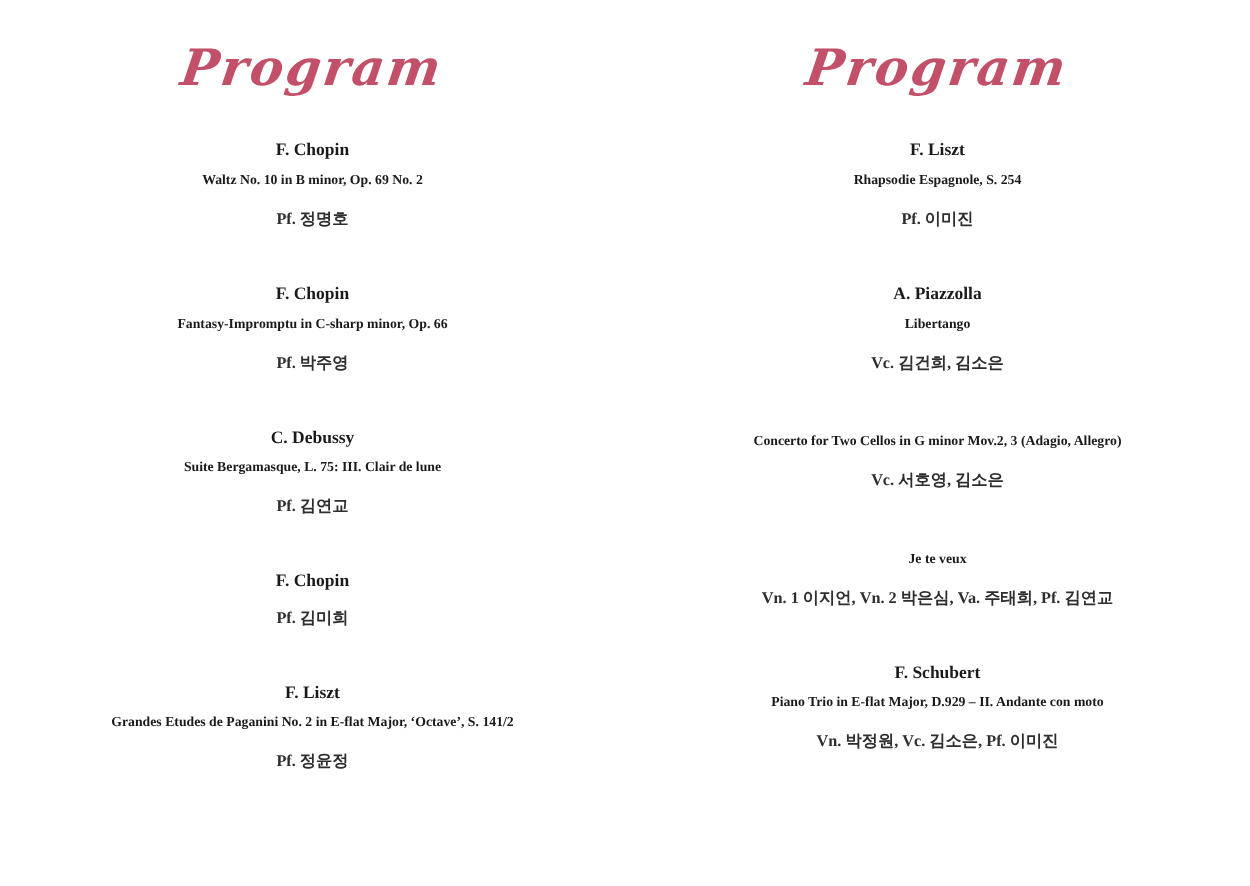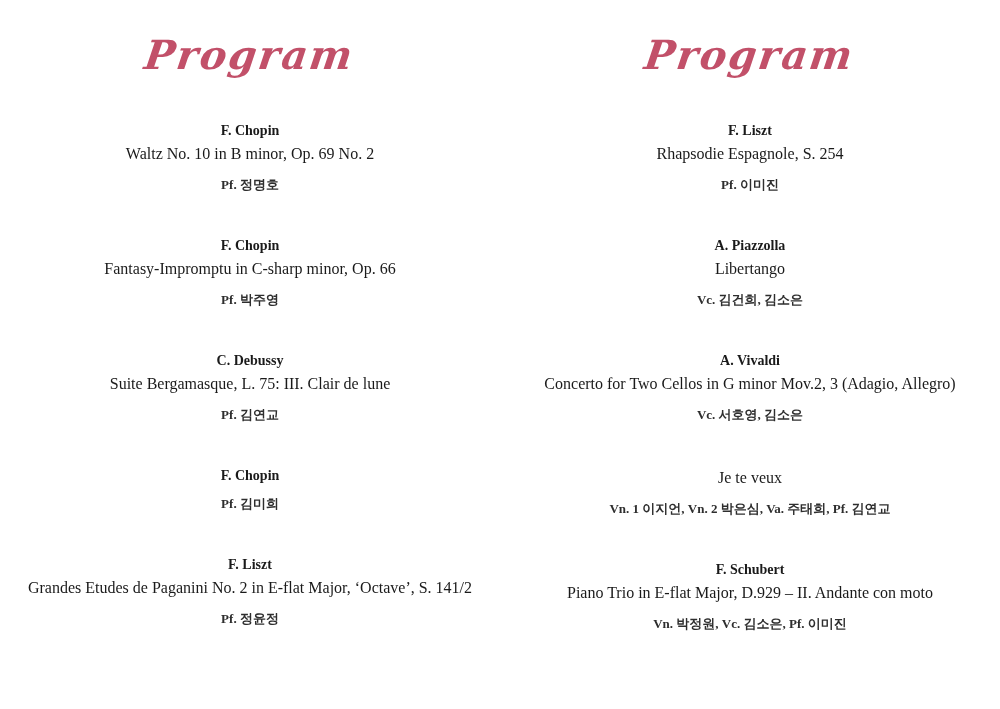--- a/index.html
+++ b/index.html
@@ -12,28 +12,28 @@
   .page { display: flex; width: 1000px; height: 709px; }
   .column {
     width: 500px; display: flex; flex-direction: column; align-items: center;
   }
   .program-header {
     margin-top: 28px; height: 54px; line-height: 54px;
     font-family: "DejaVu Serif", serif; font-style: italic;
     font-size: 40px; font-weight: bold; color: var(--accent);
     letter-spacing: 2px; transform: skewX(-8deg);
   }
-  .entries { margin-top: 40px; width: 100%; }
+  .entries { margin-top: 30px; width: 100%; }
   .entry { text-align: center; margin-bottom: 44px; width: 100%; }
   .composer {
     font-size: 14px; font-weight: bold; line-height: 17px; color: var(--ink);
   }
   .piece-title {
-    font-size: 16px; line-height: 22px; margin-top: 4px;
-    white-space: nowrap; color: var(--ink);
+    font-size: 11px; line-height: 22px; margin-top: 4px;
+    white-space: nowrap; color: var(--ink); font-weight: bold;
   }
   .performers {
     font-size: 13px; line-height: 16px; margin-top: 12px;
     color: var(--ink-soft); white-space: nowrap; font-weight: bold;
   }
 </style>
 </head>
 <body>
 
 <div class="page">
@@ -84,21 +84,20 @@
         <div class="performers">Pf. 이미진</div>
       </div>
 
       <div class="entry">
         <div class="composer">A. Piazzolla</div>
         <div class="piece-title">Libertango</div>
         <div class="performers">Vc. 김건희, 김소은</div>
       </div>
 
       <div class="entry">
-        <div class="composer">A. Vivaldi</div>
         <div class="piece-title">Concerto for Two Cellos in G minor Mov.2, 3 (Adagio, Allegro)</div>
         <div class="performers">Vc. 서호영, 김소은</div>
       </div>
 
       <div class="entry">
         <div class="piece-title">Je te veux</div>
         <div class="performers">Vn. 1 이지언, Vn. 2 박은심, Va. 주태희, Pf. 김연교</div>
       </div>
 
       <div class="entry">

